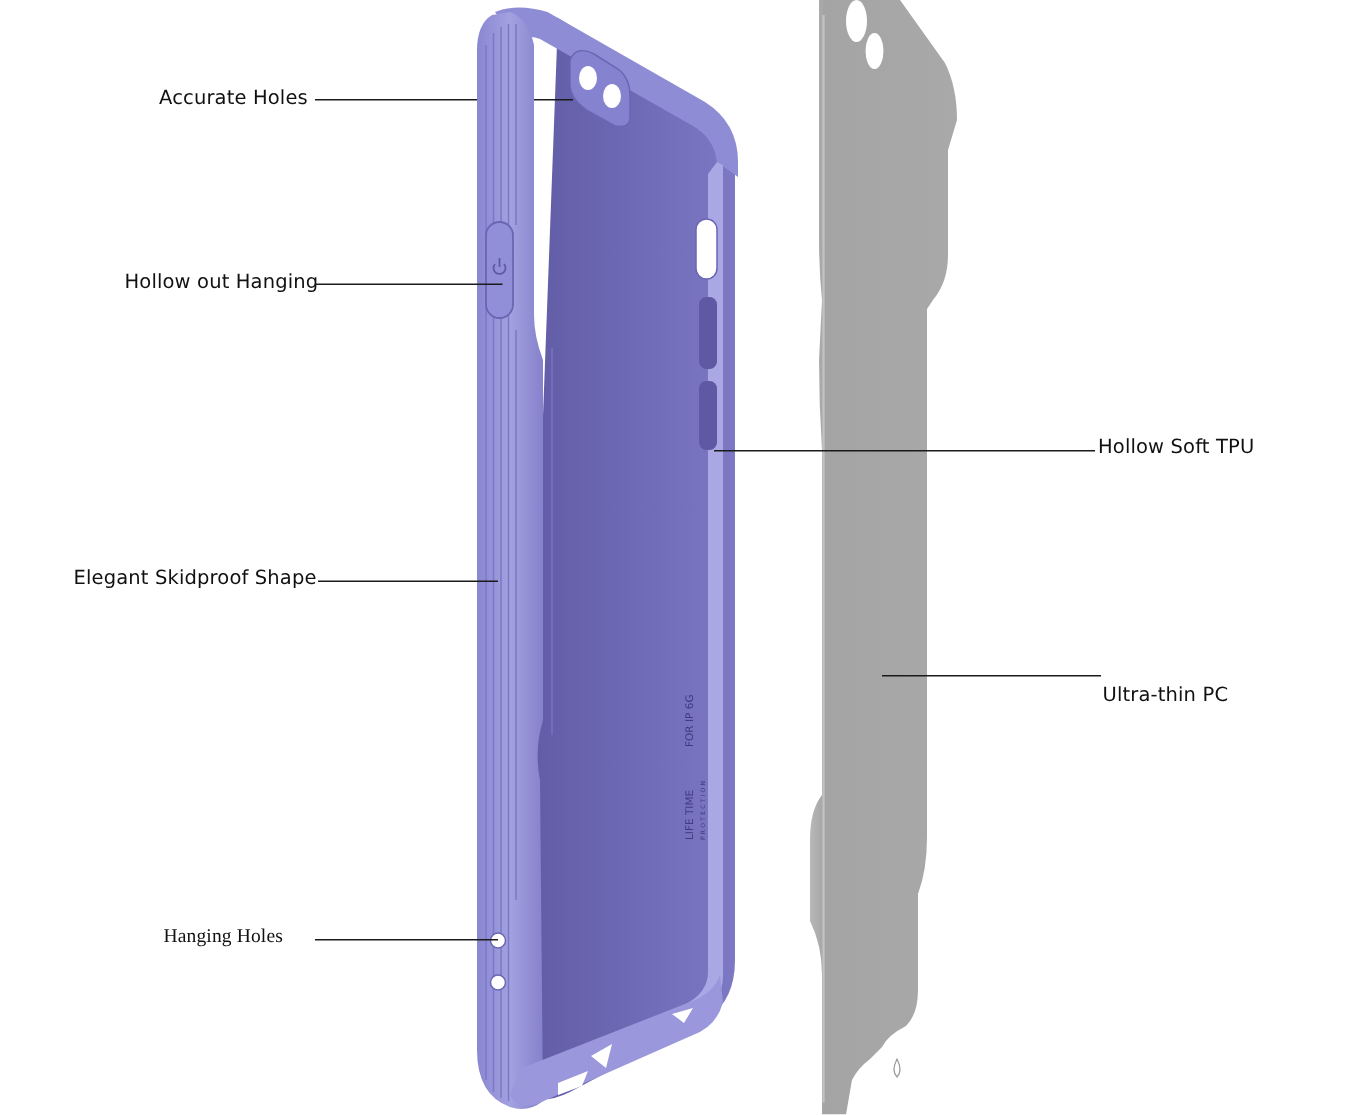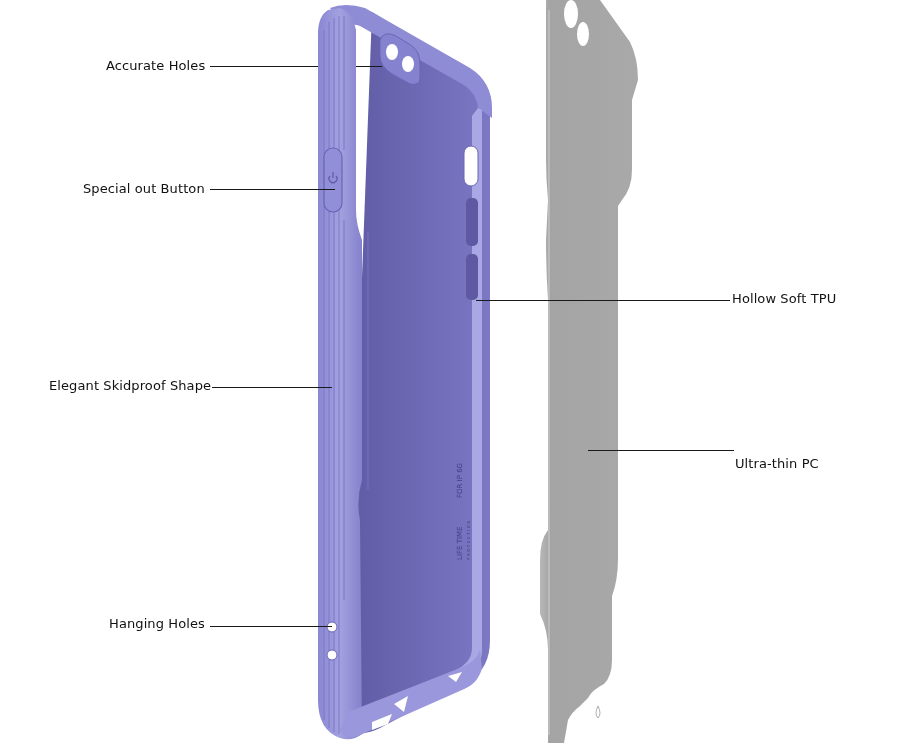--- a/index.html
+++ b/index.html
@@ -88,27 +88,27 @@
       <text x="0" y="0" font-size="7" fill="#3f3b7e" font-family="DejaVu Sans, sans-serif">LIFE TIME</text>
       <text x="62" y="0" font-size="7" fill="#3f3b7e" font-family="DejaVu Sans, sans-serif">FOR IP 6G</text>
       <text x="0" y="8" font-size="4" fill="#3f3b7e" letter-spacing="1.5" font-family="DejaVu Sans, sans-serif">PROTECTION</text>
     </g>
   </svg>
 
   <div class="label left" style="left:106px; top:58px;">Accurate Holes</div>
   <div class="line" style="left:210px; top:66px; width:108px;"></div>
   <div class="line" style="left:356px; top:66px; width:26px;"></div>
 
-  <div class="label left" style="left:83px; top:181px;">Special out Button</div>
+  <div class="label left" style="left:83px; top:181px;">Hollow out Hanging</div>
   <div class="line" style="left:210px; top:189px; width:125px;"></div>
 
   <div class="label left" style="left:49px; top:378px;text-align:right;">Elegant Skidproof Shape</div>
   <div class="line" style="left:212px; top:387px; width:120px;"></div>
 
-  <div class="label left" style="left:109px; top:616px;">Hanging Holes</div>
+  <div class="label left" style="left:109px; top:616px;font-family:Liberation Serif, serif;">Hanging Holes</div>
   <div class="line" style="left:210px; top:626px; width:122px;"></div>
 
   <div class="line" style="left:476px; top:300px; width:254px;"></div>
   <div class="label" style="left:732px; top:291px;">Hollow Soft TPU</div>
 
   <div class="line" style="left:588px; top:450px; width:146px;"></div>
   <div class="label" style="left:735px; top:456px;">Ultra-thin PC</div>
 
 </div>
 

